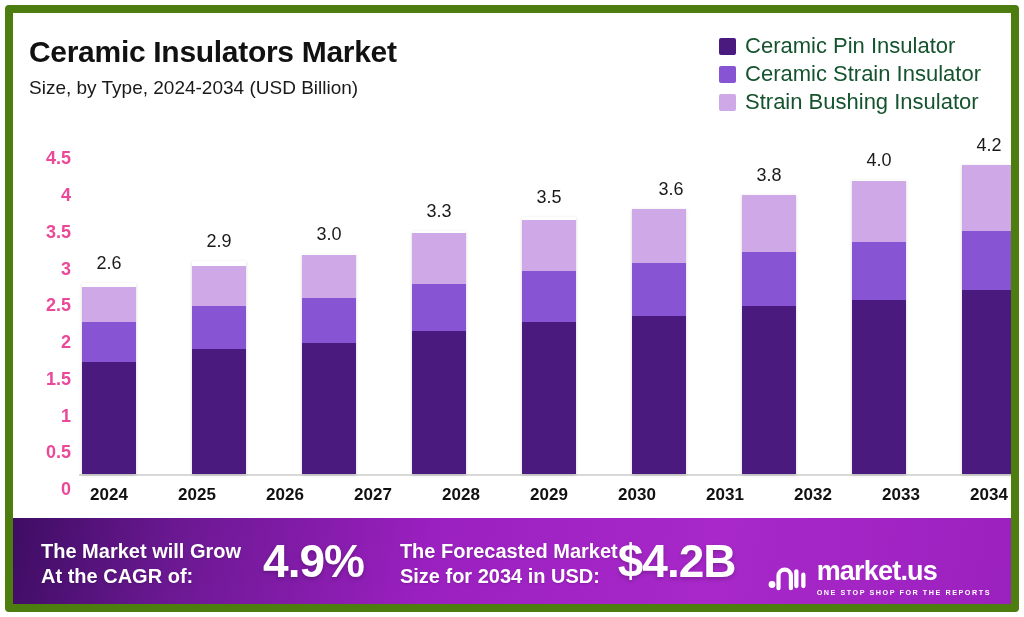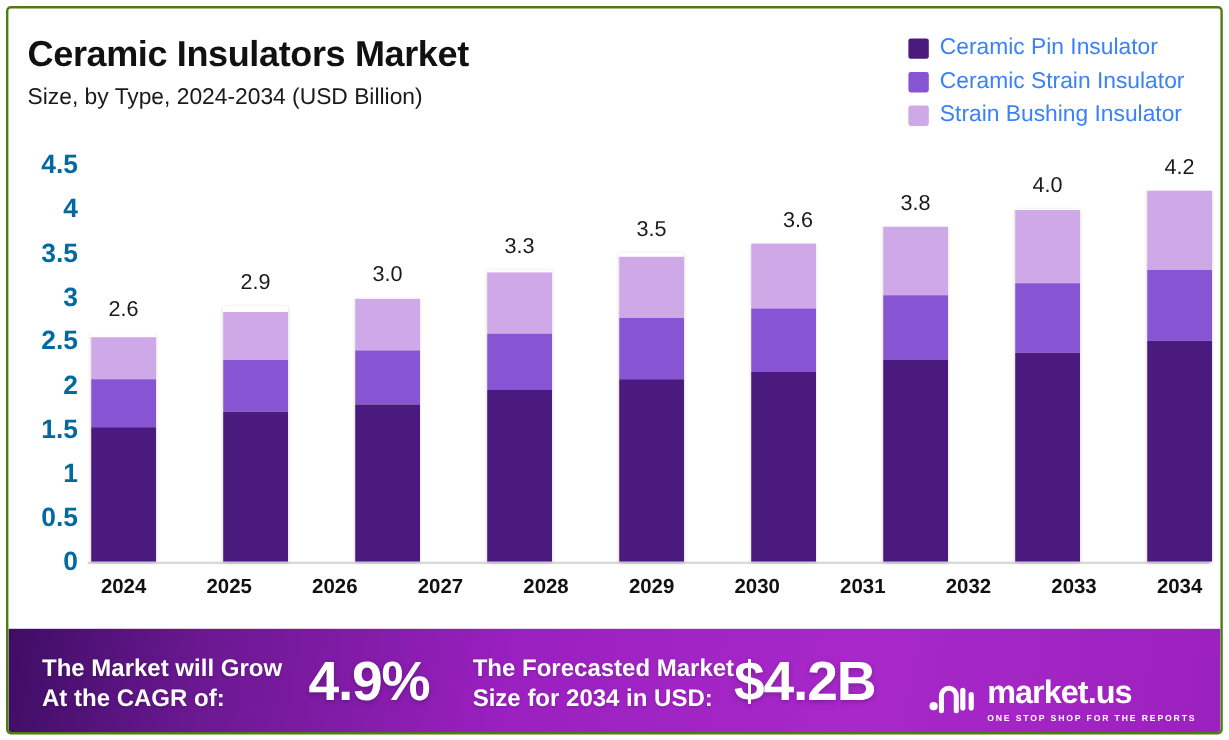--- a/index.html
+++ b/index.html
@@ -7,52 +7,52 @@
   html,body {
     width:1024px; height:617px;
     font-family:"Liberation Sans", sans-serif;
     background:#ffffff;
     overflow:hidden;
   }
   .card {
     position:absolute; left:5px; top:5px;
     width:1014px; height:607px;
     background:#ffffff;
-    border:2px solid #4d7c0f;
+    border:8px solid #4d7c0f;
     border-radius:4px;
     overflow:hidden;
   }
   
   .header { position:absolute; left:0; top:0; width:100%; height:128px; }
   .title {
     position:absolute; left:16px; top:22px;
     font-size:30px; font-weight:bold; color:#111111;
     letter-spacing:-0.3px;
   }
   .subtitle {
     position:absolute; left:16px; top:64px;
     font-size:19px; font-weight:400; color:#1a1a1a;
   }
   .legend { position:absolute; right:30px; top:22px; text-align:left; }
   .legend-row { display:flex; align-items:center; margin-bottom:6px; height:22px; }
   .legend-swatch {
     width:17px; height:17px; border-radius:2px; margin-right:9px; flex:none;
   }
-  .legend-label { font-size:19px; color:#3b82f6; white-space:nowrap; }
+  .legend-label { font-size:22px; color:#14532d; white-space:nowrap; }
 
   
   .plot {
     position:absolute; left:0; top:128px; width:1014px; height:390px;
   }
   .yaxis { position:absolute; left:0; top:0; width:66px; height:330px; }
   .ytick {
     position:absolute; right:8px;
-    font-size:22px; font-weight:bold; color:#0369a1;
+    font-size:18px; font-weight:bold; color:#ec4899;
     transform:translateY(-50%);
-    text-align:right; width:56px;
+    text-align:right; width:56px;margin-top:15px;
   }
   .baseline {
     position:absolute; left:66px; top:333px; width:935px; height:1.5px;
     background:#d9d9d9;
   }
   .bars {
     position:absolute; left:66px; top:0; width:940px; height:333px;
     display:flex; align-items:flex-end; justify-content:space-between;
   }
   .bar-col {
@@ -88,21 +88,21 @@
   .banner-block { display:flex; align-items:flex-end; }
   .banner-text {
     font-size:20px; font-weight:bold; line-height:1.22;
     text-shadow:0 1px 2px rgba(0,0,0,0.18);
   }
   .banner-big {
     font-size:46px; font-weight:bold; letter-spacing:-1px;
     text-shadow:0 2px 4px rgba(0,0,0,0.22);
     white-space:nowrap;
   }
-  .logo { display:flex; align-items:flex-start; margin-left:auto; margin-right:20px;margin-top:33px; }
+  .logo { display:flex; align-items:center; margin-left:auto; margin-right:20px;margin-top:33px; }
   .logo-mark { margin-right:9px; display:block; }
   .logo-text-wrap { display:flex; flex-direction:column; }
   .logo-word {
     font-size:27px; font-weight:bold; letter-spacing:-0.8px; line-height:1;
     color:#ffffff;
   }
   .logo-tag {
     font-size:7.2px; font-weight:bold; letter-spacing:1.55px;
     color:#ffffff; margin-top:3px; white-space:nowrap;
   }

